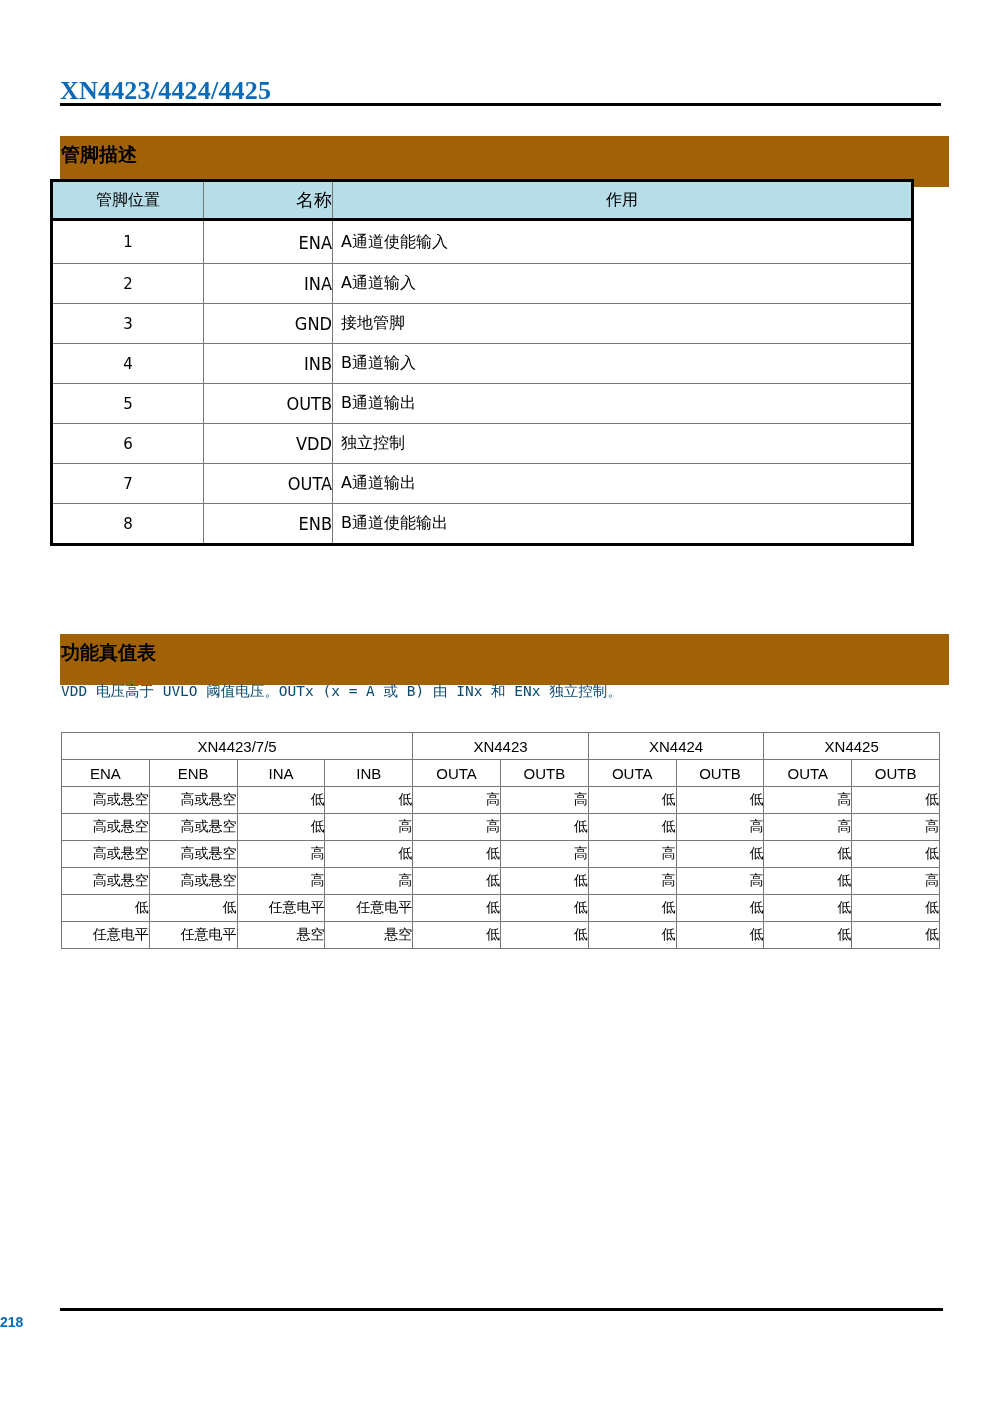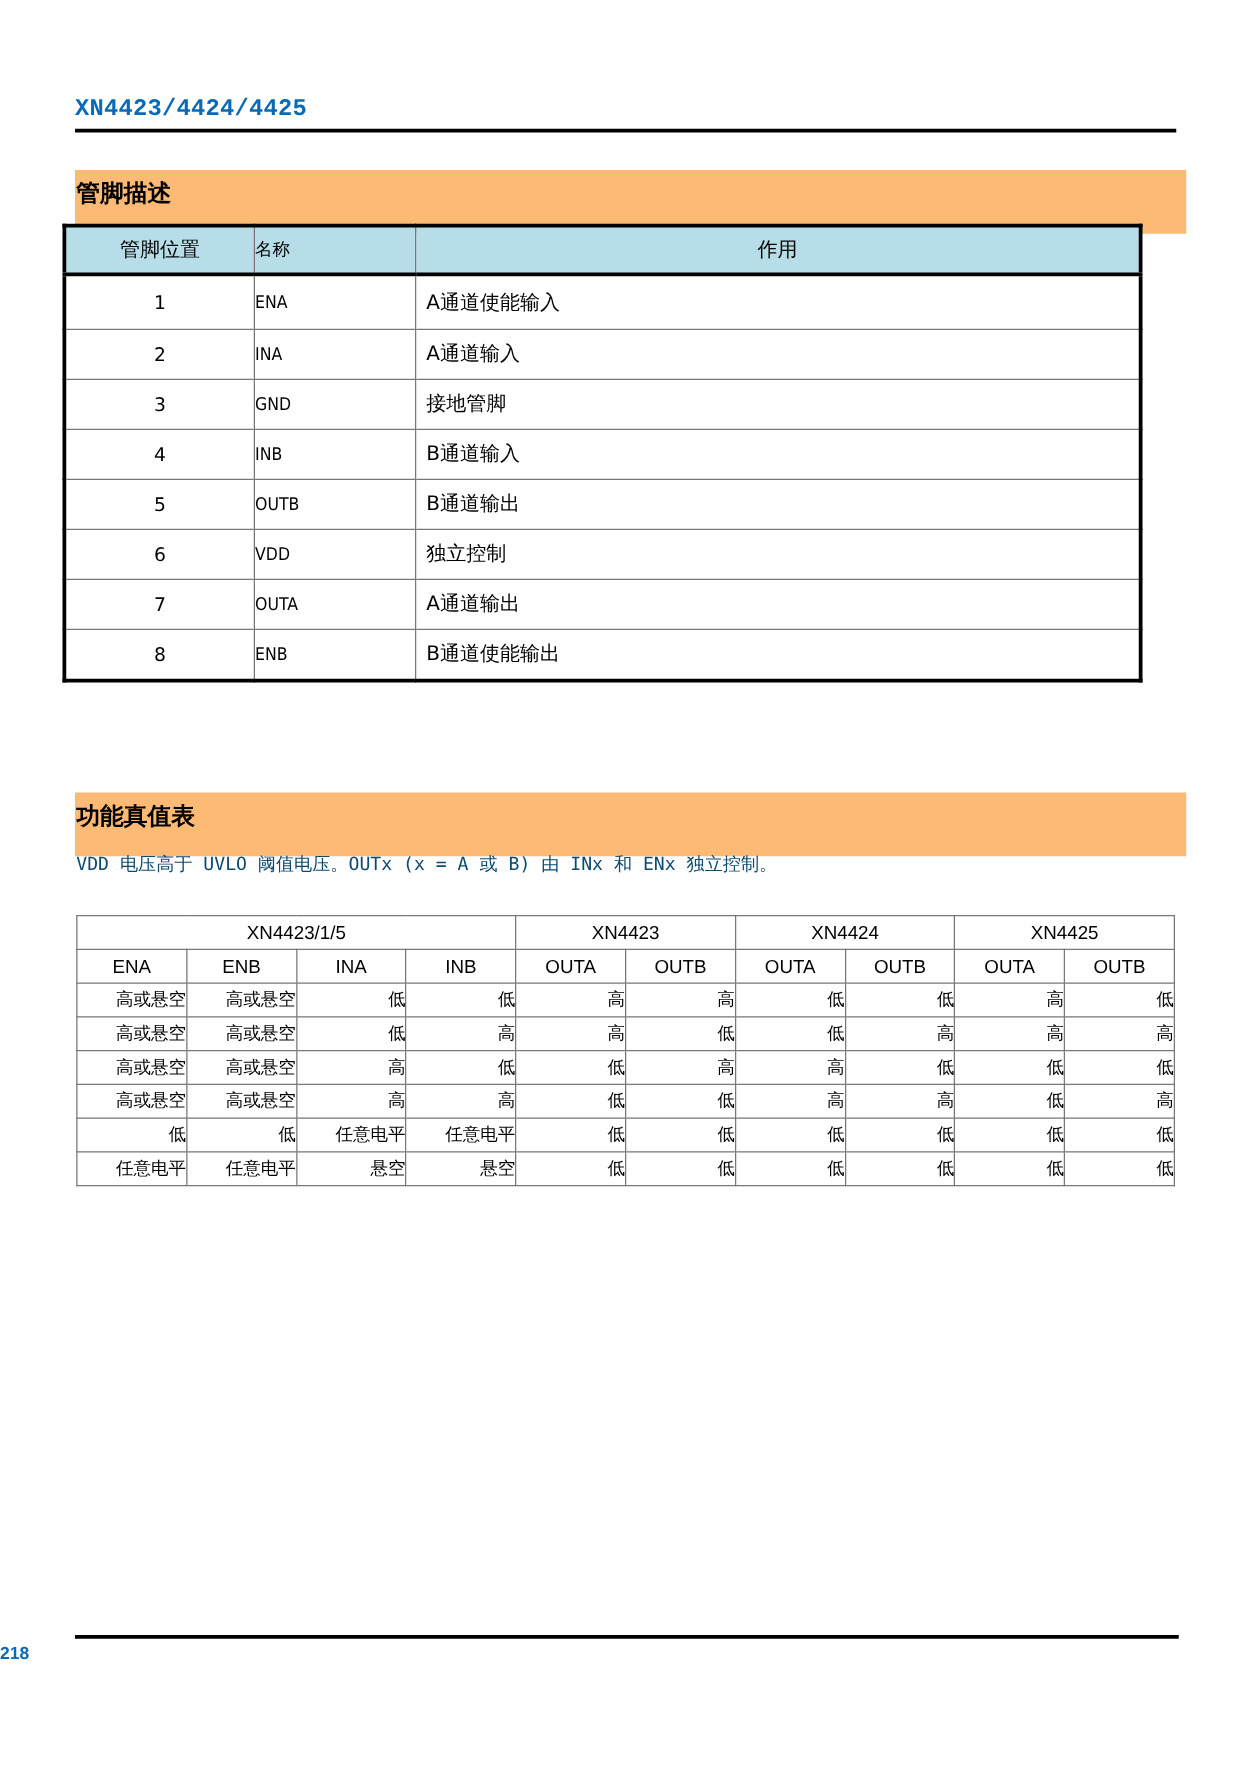--- a/index.html
+++ b/index.html
@@ -12,40 +12,40 @@
       height: 1414px;
       position: relative;
       font-family: "DejaVu Sans", sans-serif;
       color: #000;
       overflow: hidden;
     }
     .doc-title {
       position: absolute;
       left: 60px;
       top: 76px;
-      font-family: Liberation Mono, monospace;
+      font-family: Liberation Serif, serif;
       font-weight: bold;
-      font-size: 19px;
+      font-size: 26px;
       color: #0a6ab8;
       letter-spacing: 0.2px;
     }
     .header-rule {
       position: absolute;
       left: 60px;
       top: 103px;
       width: 881px;
       height: 3px;
       background: #000;
     }
     .section-bar {
       position: absolute;
       left: 60px;
       width: 889px;
       height: 51px;
-      background: #fdba74;
+      background: #a16207;
     }
     .section-bar span {
       position: absolute;
       left: 1px;
       top: 6px;
       font-family: "DejaVu Sans", sans-serif;
       font-weight: bold;
       font-size: 19px;
       color: #000;
     }
@@ -75,21 +75,21 @@
       height: 36px;
       border-bottom: 3px solid #000;
       font-size: 16px;
     }
     .pin-table tbody td {
       border-top: 1px solid #777;
       height: 39px;
     }
     .pin-table tbody tr:first-child td { height: 42px; border-top: none; }
     .pin-table .c1 { width: 150px; text-align: center; }
-    .pin-table .c2 { width: 128px; text-align: left; font-family: "DejaVu Sans Condensed", "DejaVu Sans", sans-serif; font-size: 14px; margin-top: 44px; }
+    .pin-table .c2 { width: 128px; text-align: right; font-family: "DejaVu Sans Condensed", "DejaVu Sans", sans-serif; font-size: 18px; margin-top: 44px; }
     .pin-table .c3 { text-align: left; padding-left: 8px; font-size: 16px; }
     .pin-table thead .c3 { text-align: center; padding-left: 0; }
 
     .truth-desc {
       position: absolute;
       left: 61px;
       top: 682px;
       font-family: "DejaVu Sans Mono", monospace;
       font-size: 14.5px;
       color: #0c4a6e;
@@ -199,21 +199,21 @@
 
 <div class="section-bar" id="truth-bar">
   <span>功能真值表</span>
 </div>
 
 <div class="truth-desc">VDD 电压高于 UVLO 阈值电压。OUTx (x = A 或 B) 由 INx 和 ENx 独立控制。</div>
 
 <table class="truth-table">
   <thead>
     <tr>
-      <th colspan="4">XN4423/1/5</th>
+      <th colspan="4">XN4423/7/5</th>
       <th colspan="2">XN4423</th>
       <th colspan="2">XN4424</th>
       <th colspan="2">XN4425</th>
     </tr>
     <tr>
       <th>ENA</th>
       <th>ENB</th>
       <th>INA</th>
       <th>INB</th>
       <th>OUTA</th>

